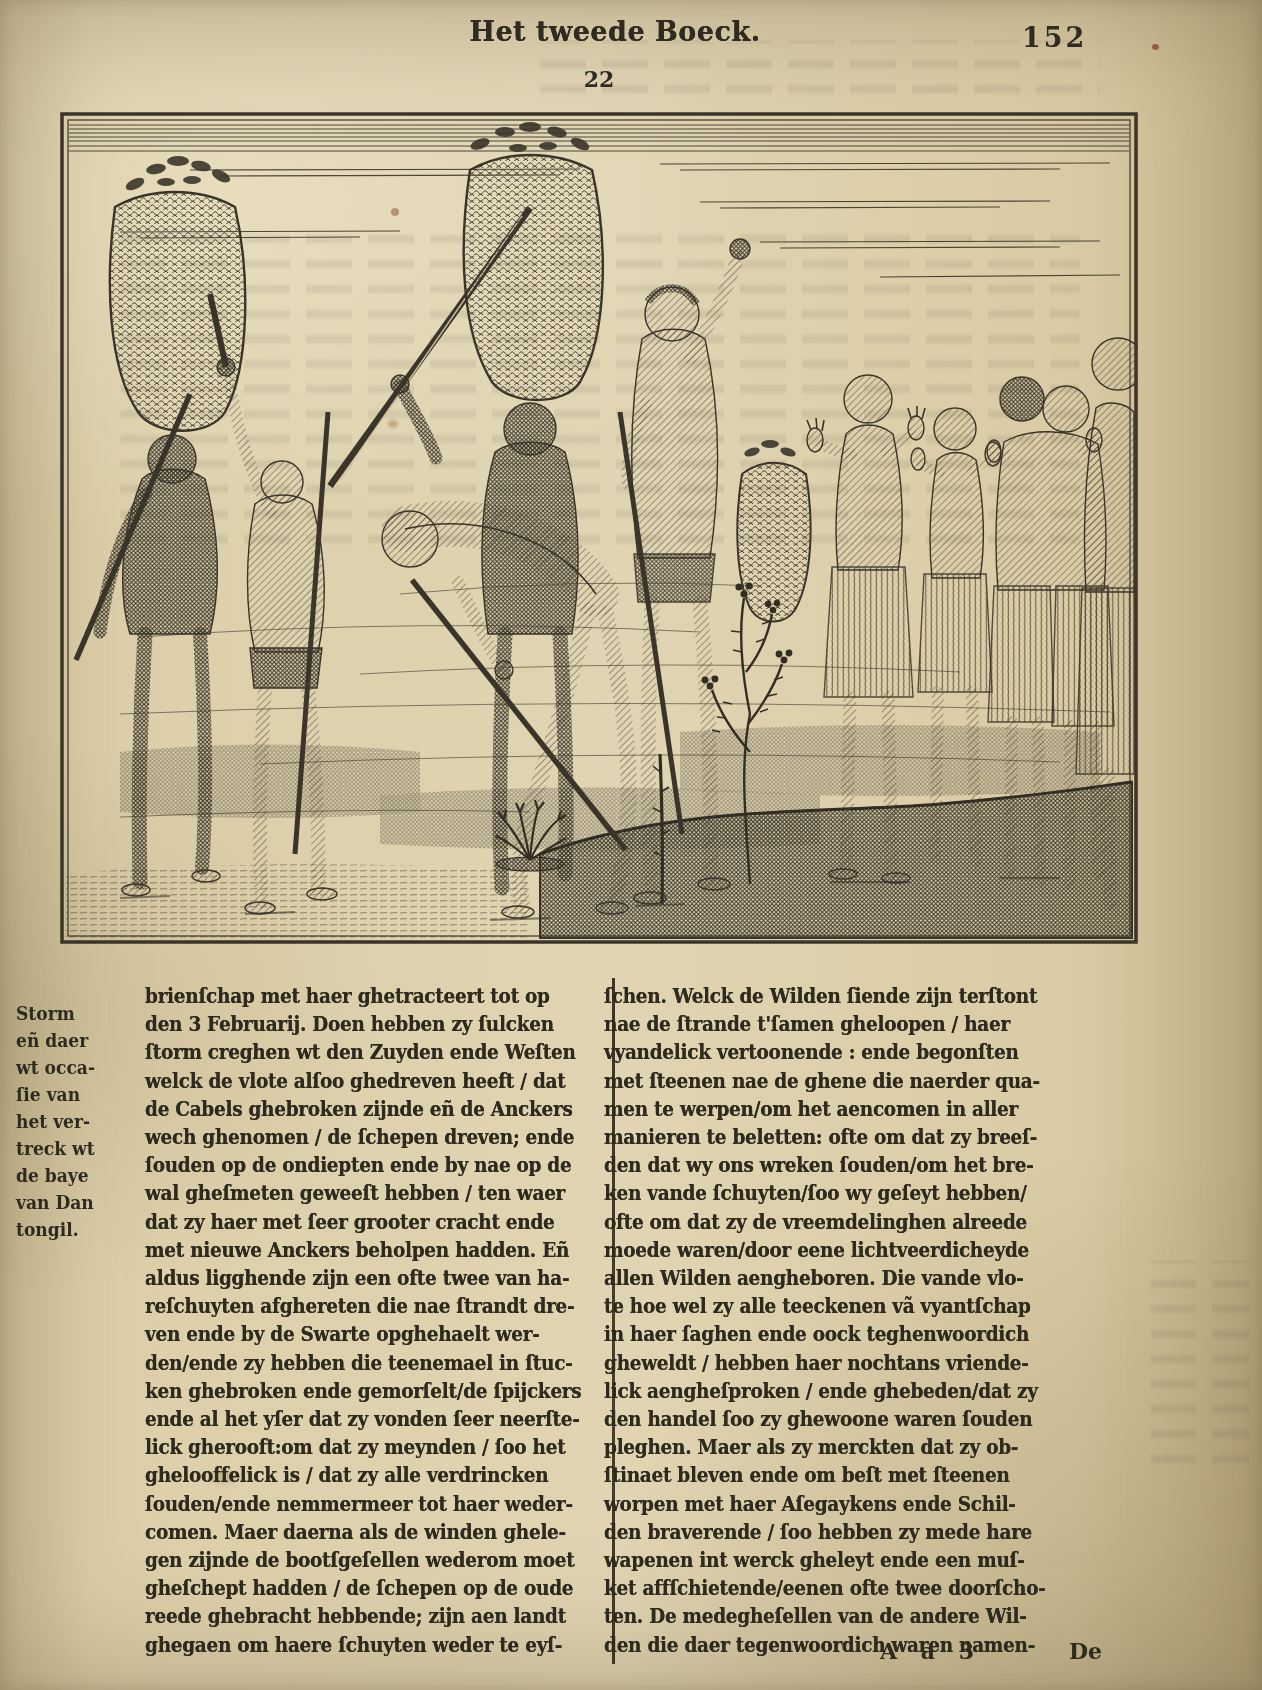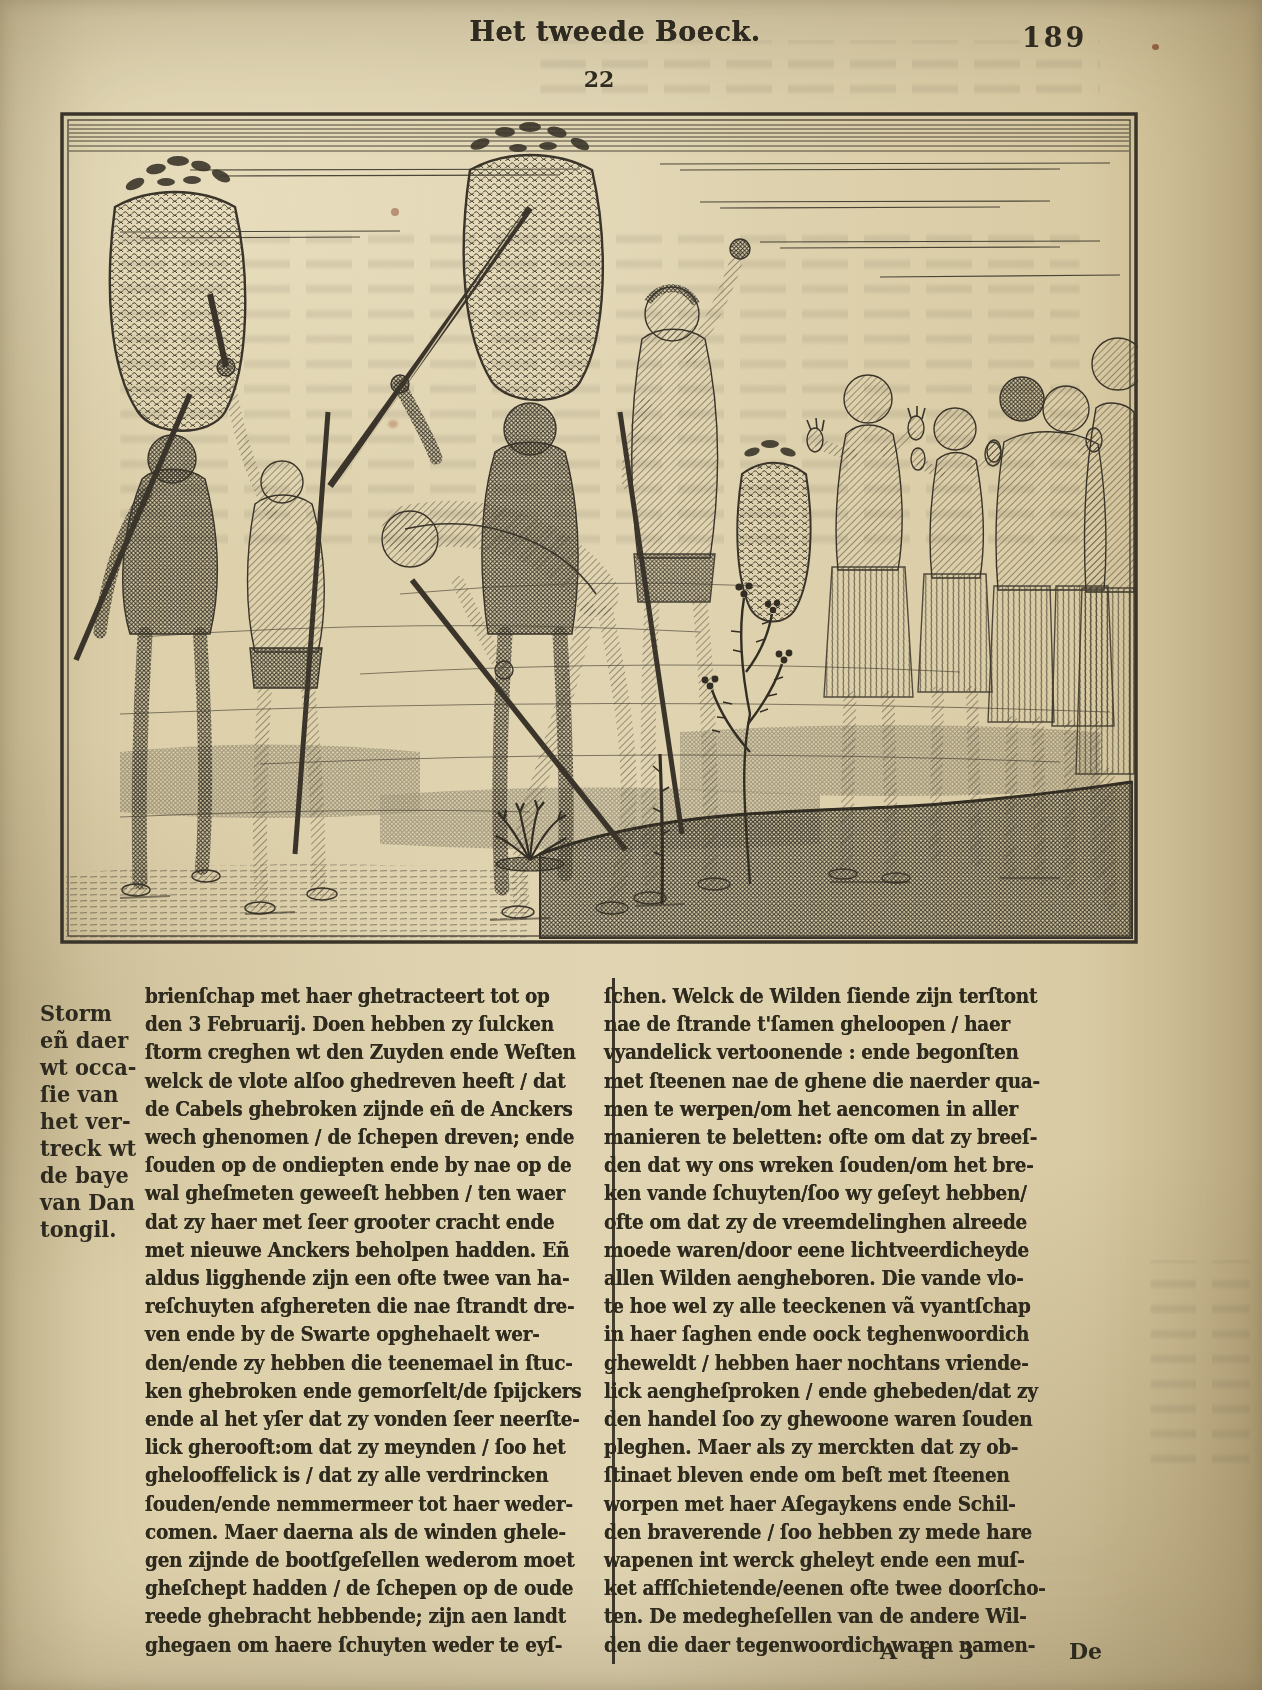--- a/index.html
+++ b/index.html
@@ -42,22 +42,22 @@
   }
 
   
   #engraving{
     position:absolute;left:60px;top:112px;width:1078px;height:832px;
   }
   #engraving svg{display:block;width:100%;height:100%;}
 
   
   #margin-note{
-    position:absolute;left:40px;top:1000px;width:96px;
-    font-size:22px;line-height:27px;font-weight:700;color:#2e2a1f;
+    position:absolute;left:16px;top:1000px;width:96px;
+    font-size:18px;line-height:27px;font-weight:700;color:#2e2a1f;
   }
   #margin-note .tl{white-space:nowrap;transform:scaleX(.95);transform-origin:left center;}
   #col-left{position:absolute;left:145px;top:982px;width:476px;}
   #col-right{position:absolute;left:604px;top:982px;width:520px;}
   .textcol .tl{
     white-space:nowrap;font-weight:700;font-size:20.5px;line-height:28.2px;
     color:#2e2a1e;letter-spacing:-.3px;
     transform:scaleX(.90);transform-origin:left center;
     text-shadow:0 0 .7px rgba(46,42,30,.85);
   }
@@ -78,21 +78,21 @@
 <div id="page">
 
   <div class="bleed" style="left:540px;top:40px;width:560px;height:70px;"></div>
   <div class="bleed" style="left:120px;top:230px;width:960px;height:330px;"></div>
   <div class="bleed" style="left:1150px;top:1260px;width:100px;height:220px;"></div>
   <div class="stain" style="left:1152px;top:44px;width:7px;height:6px;background:#7a3c22;opacity:.7;"></div>
   <div class="stain" style="left:388px;top:420px;width:10px;height:8px;background:#9a5a35;opacity:.35;filter:blur(1px);"></div>
   <div class="stain" style="left:210px;top:1470px;width:26px;height:14px;background:#8c7a50;opacity:.25;filter:blur(2px);"></div>
 
   <div id="running-title">Het tweede Boeck.</div>
-  <div id="page-number">189</div>
+  <div id="page-number">152</div>
   <div id="figure-number">22</div>
 
   <div id="engraving" role="img" aria-label="Copper engraving: men with raised sticks and clubs, carrying tall leaf-topped woven baskets on their heads, confront a group of clothed figures with raised open hands; a standing basket, small shrubs, a thin sapling, a flowering plant and a dark hatched mound fill the foreground under a line-hatched sky.">
     <svg viewBox="0 0 1078 832" xmlns="http://www.w3.org/2000/svg">
       <defs>
         <pattern id="p-hd" width="5" height="5" patternUnits="userSpaceOnUse" patternTransform="rotate(45)">
           <line x1="0" y1="0" x2="0" y2="5" stroke="#4b4433" stroke-width="1"></line>
         </pattern>
         <pattern id="p-xh" width="4.2" height="4.2" patternUnits="userSpaceOnUse">
           <path d="M0 0L4.2 4.2M4.2 0L0 4.2" stroke="#3a352a" stroke-width="1"></path>

